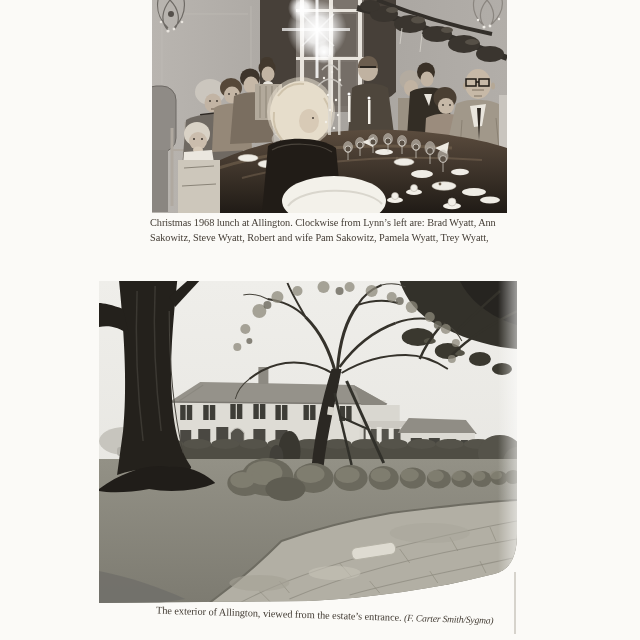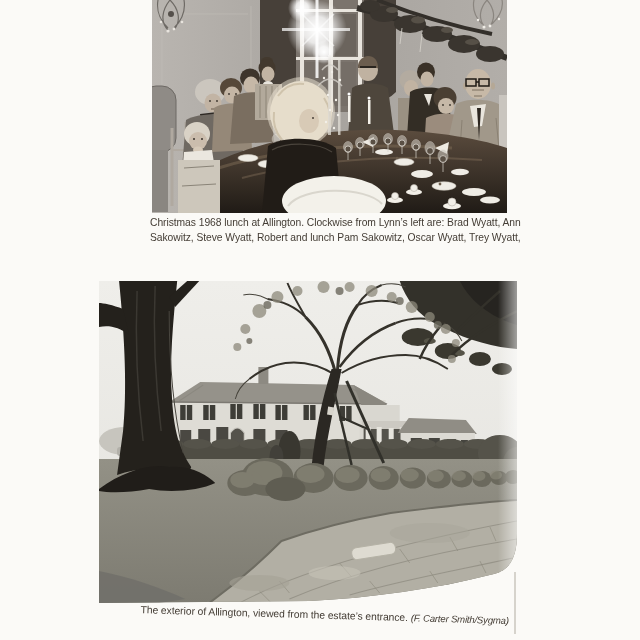--- a/index.html
+++ b/index.html
@@ -1,17 +1,17 @@
 <!DOCTYPE html>
 <html><head>
 <meta charset="utf-8">
 <style>
   html,body{margin:0;padding:0;background:#ffffff;}
   .page{position:relative;width:640px;height:640px;background:#fbfaf7;overflow:hidden;
-        font-family:Liberation Sans, sans-serif;}
+        font-family:Liberation Serif, serif;}
   .photo{position:absolute;overflow:hidden;}
   .photo svg{display:block;width:100%;height:100%;}
   #photo-lunch{left:152px;top:0;width:355px;height:213px;}
   #photo-exterior{left:99px;top:281px;width:418px;height:322px;}
   .caption{position:absolute;color:#433c34;font-size:10.3px;letter-spacing:-0.05px;
            line-height:15.2px;}
   #caption-lunch{left:150px;top:215px;width:370px;}
   #caption-lunch .cap-line{white-space:nowrap;}
   #caption-exterior{left:130px;top:603px;width:390px;text-align:center;white-space:nowrap;
                     transform:rotate(1.7deg);transform-origin:10% 0;}
@@ -297,21 +297,21 @@
         <circle cx="172" cy="52" r="12" fill="url(#flare)"></circle>
         <rect x="163.5" y="0" width="3" height="78" fill="#ffffff" opacity="0.85"></rect>
         <rect x="130" y="28" width="68" height="3" fill="#ffffff" opacity="0.7"></rect>
         <path d="M150,14 L182,46 M182,14 L150,46" stroke="#ffffff" stroke-width="1.5" opacity="0.6"></path>
       </g>
     </svg>
   </div>
 
   <div class="caption" id="caption-lunch">
     <div class="cap-line">Christmas 1968 lunch at Allington. Clockwise from Lynn’s left are: Brad Wyatt, Ann</div>
-    <div class="cap-line">Sakowitz, Steve Wyatt, Robert and lunch Pam Sakowitz, Oscar Wyatt, Trey Wyatt,</div>
+    <div class="cap-line">Sakowitz, Steve Wyatt, Robert and wife Pam Sakowitz, Pamela Wyatt, Trey Wyatt,</div>
   </div>
 
   <div class="photo" id="photo-exterior">
     <svg viewBox="0 0 417 322" preserveAspectRatio="none">
       <defs>
         <linearGradient id="skyg" x1="0" y1="0" x2="0" y2="1">
           <stop offset="0" stop-color="#efeeea"></stop>
             <stop offset="1" stop-color="#e3e2dd"></stop>
         </linearGradient>
         <linearGradient id="lawng" x1="0" y1="0" x2="0" y2="1">

